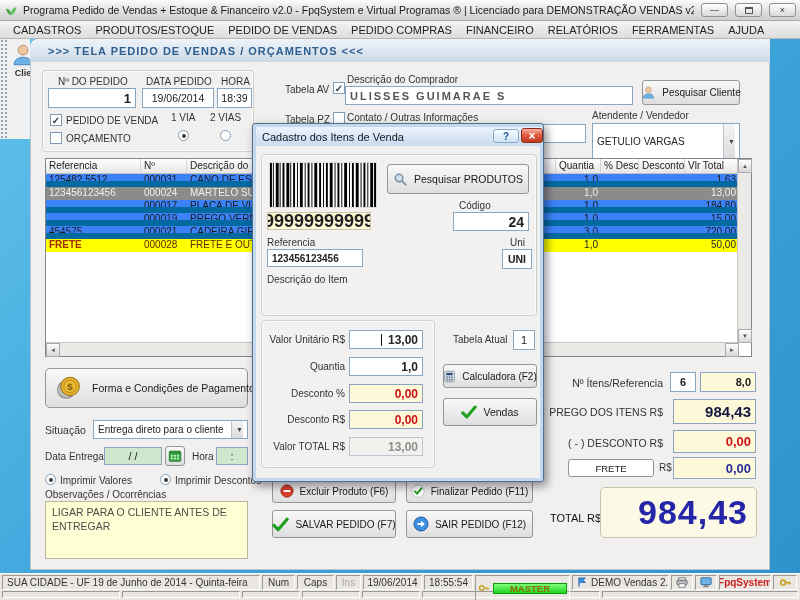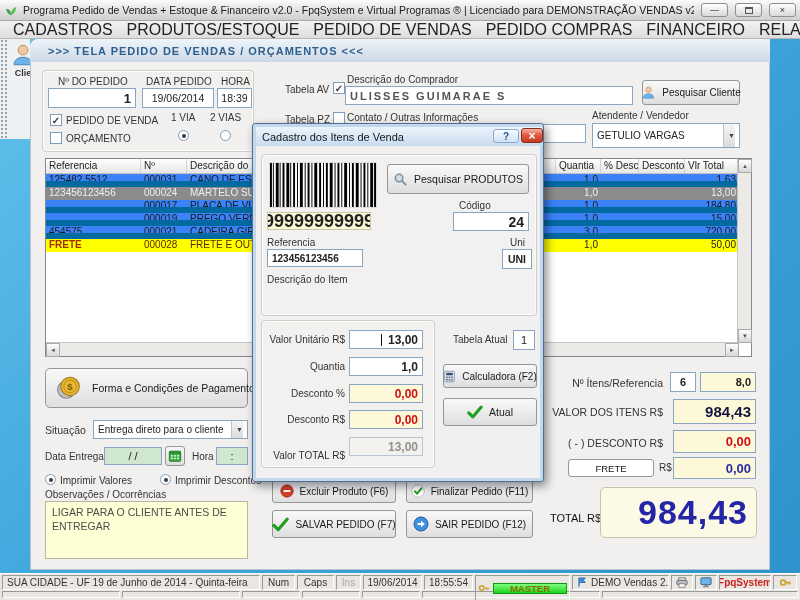--- a/index.html
+++ b/index.html
@@ -11,21 +11,21 @@
   .titlebar{position:absolute;left:0;top:0;width:800px;height:21px;
     background:linear-gradient(#fbfbfb,#dfdfdf 60%,#cfcfcf);border-bottom:1px solid #a8a8a8;
     display:flex;align-items:center;padding:0 4px;gap:5px;}
   .titlebar .t{font-size:10.5px;color:#1a1a1a;white-space:nowrap;overflow:hidden;flex:1;}
   .winbtn{width:27px;height:14px;border:1px solid #8f8f8f;border-radius:3px;
     background:linear-gradient(#ffffff,#d9d9d9);display:flex;align-items:center;justify-content:center;
     font-size:9px;color:#333;line-height:1;margin-left:2px;}
   .menubar{position:absolute;left:0;top:21px;width:800px;height:18px;
     background:linear-gradient(#f3f3f3,#dddddd);border-bottom:1px solid #b5b5b5;
     display:flex;align-items:center;padding:0 6px;}
-  .menuitem{font-size:16px;color:#222;padding:2px 7px;white-space:nowrap;}
+  .menuitem{font-size:11px;color:#222;padding:2px 7px;white-space:nowrap;}
   
   .leftdock{position:absolute;left:0;top:39px;width:30px;height:100px;background:#eef0f2;}
   .dots{position:absolute;left:0;top:0;width:8px;height:100px;
     background-image:radial-gradient(#9aa4ad 0.8px,transparent 0.9px);background-size:4px 4px;}
   .clie{position:absolute;left:6px;top:3px;width:34px;text-align:center;}
   .clie .cap{font-size:9px;font-weight:bold;color:#333;}
   .panel{position:absolute;left:30px;top:39px;width:740px;height:531px;
     background:#f1f0ee;border:1px solid #b9c4cd;border-radius:8px 0 0 0;}
   .phead{position:absolute;left:30px;top:39px;width:740px;height:23px;border-radius:8px 0 0 0;
     background:linear-gradient(#eef4fa,#ccd9e6);display:flex;align-items:center;padding:0 18px;
@@ -170,21 +170,21 @@
         <svg width="15" height="15" viewBox="0 0 16 16">
           <circle cx="8" cy="5" r="3" fill="#f0c8a0" stroke="#b08050" stroke-width=".5"></circle>
           <path d="M2.5 14c0-3 2.5-4.6 5.5-4.6s5.5 1.6 5.5 4.6z" fill="#6db3e8" stroke="#3a7ab0" stroke-width=".5"></path>
         </svg>
       </span>
     <span style="font-size:10px;">Pesquisar Cliente</span>
   </div>
   <span class="lbl" style="left:347px;top:112px;">Contato / Outras Informações</span>
   <div class="fld" style="left:345px;top:124px;width:241px;height:19px;"></div>
   <span class="lbl" style="left:592px;top:110px;">Atendente / Vendedor</span>
-  <div class="sel" style="left:592px;top:123px;width:148px;height:25px;">
+  <div class="sel" style="left:592px;top:123px;width:148px;height:36px;">
     <span>GETULIO VARGAS</span>
     <span class="arr">▼</span>
   </div>
 
   <div class="tbl">
     <div class="thead">
       <div class="c1">Referencia</div>
       <div class="c2">Nº</div>
       <div class="c3">Descrição do Produto</div>
       <div class="c4" style="text-align:left;">Quantia</div>
@@ -332,21 +332,21 @@
           <circle cx="8" cy="8" r="7" fill="#3f8fe0" stroke="#1d5a9e"></circle>
           <path d="M4.5 6.9 h3.6 V4.8 L11.8 8 l-3.7 3.2 V9.1 H4.5 z" fill="#fff"></path>
         </svg>
       </span>
     <span style="font-size:10px;">SAIR  PEDIDO  (F12)</span>
   </div>
 
   <span class="lbl" style="left:523px;top:377px;width:140px;text-align:right;font-size:10.5px;">Nº Ítens/Referencia</span>
   <div class="fld c" style="left:670px;top:372px;width:26px;height:20px;font-weight:bold;">6</div>
   <div class="fld yel r" style="left:700px;top:372px;width:56px;height:20px;font-weight:bold;">8,0</div>
-  <span class="lbl" style="left:493px;top:406px;width:170px;text-align:right;font-size:10.5px;">VALOR DOS ITENS R$</span>
+  <span class="lbl" style="left:493px;top:406px;width:170px;text-align:right;font-size:10.5px;">PREGO DOS ITENS R$</span>
   <div class="fld yel r" style="left:673px;top:399px;width:83px;height:25px;font-weight:bold;font-size:15px;color:#15153f;">984,43</div>
   <span class="lbl" style="left:493px;top:437px;width:170px;text-align:right;font-size:10.5px;">( - ) DESCONTO R$</span>
   <div class="fld yel r" style="left:673px;top:430px;width:83px;height:23px;font-weight:bold;font-size:13px;color:#cc1111;">0,00</div>
   <div class="btn" style="left:568px;top:459px;width:86px;height:18px;font-size:9.5px;background:#fff;">FRETE</div>
   <span class="lbl" style="left:659px;top:462px;">R$</span>
   <div class="fld yel r" style="left:673px;top:457px;width:83px;height:22px;font-weight:bold;font-size:13px;color:#2b2b9e;">0,00</div>
   <span class="lbl" style="left:550px;top:512px;font-size:11px;color:#111;">TOTAL R$</span>
   <div class="big-total">984,43</div>
 
   <div class="dlg">
@@ -416,21 +416,21 @@
     <div class="fld r" style="left:96px;top:206px;width:74px;height:19px;font-weight:bold;font-size:12px;">
         <span class="caret"></span>
         <span>13,00</span>
       </div>
     <span class="lbl" style="left:6px;top:237px;width:86px;text-align:right;">Quantia</span>
     <div class="fld r" style="left:96px;top:233px;width:74px;height:19px;font-weight:bold;font-size:12px;">1,0</div>
     <span class="lbl" style="left:6px;top:264px;width:86px;text-align:right;">Desconto %</span>
     <div class="fld yel r" style="left:96px;top:260px;width:74px;height:19px;font-weight:bold;font-size:12px;color:#cc1111;">0,00</div>
     <span class="lbl" style="left:6px;top:290px;width:86px;text-align:right;">Desconto R$</span>
     <div class="fld yel r" style="left:96px;top:286px;width:74px;height:19px;font-weight:bold;font-size:12px;color:#cc1111;">0,00</div>
-    <span class="lbl" style="left:6px;top:326px;width:86px;text-align:right;">Valor TOTAL R$</span>
+    <span class="lbl" style="left:6px;top:317px;width:86px;text-align:right;">Valor TOTAL R$</span>
     <div class="fld dis r" style="left:96px;top:313px;width:74px;height:19px;font-weight:bold;font-size:12px;">13,00</div>
 
     <span class="lbl" style="left:200px;top:210px;">Tabela Atual</span>
     <div class="fld c" style="left:260px;top:206px;width:22px;height:20px;">1</div>
     <div class="btn" style="left:190px;top:240px;width:94px;height:24px;font-size:10px;">
       <span>
           <svg width="13" height="13" viewBox="0 0 16 16">
             <rect x="2" y="1.5" width="12" height="13" rx="1.5" fill="#dfe7ef" stroke="#7c8fa6"></rect>
             <rect x="4" y="3.5" width="8" height="3" fill="#35506e"></rect>
             <g fill="#5a7189">
@@ -444,21 +444,21 @@
           </svg>
         </span>
       <span>Calculadora (F2)</span>
     </div>
     <div class="btn" style="left:190px;top:274px;width:94px;height:28px;">
       <span>
           <svg width="16" height="16" viewBox="0 0 18 18">
             <path d="M2 10 l4.5 4.5 L16 3.5" fill="none" stroke="#1f9e1f" stroke-width="3.4" stroke-linecap="round" stroke-linejoin="round"></path>
           </svg>
         </span>
-      <span>Atual</span>
+      <span>Vendas</span>
     </div>
   </div>
 
   <div class="statusbar">
     <div class="seg" style="left:2px;width:258px;">SUA CIDADE - UF 19 de Junho de 2014 - Quinta-feira</div>
     <div class="seg" style="left:262px;width:33px;justify-content:center;">Num</div>
     <div class="seg" style="left:297px;width:37px;justify-content:center;">Caps</div>
     <div class="seg" style="left:336px;width:25px;justify-content:center;color:#aaa;">Ins</div>
     <div class="seg" style="left:363px;width:59px;justify-content:center;">19/06/2014</div>
     <div class="seg" style="left:424px;width:49px;justify-content:center;">18:55:54</div>

